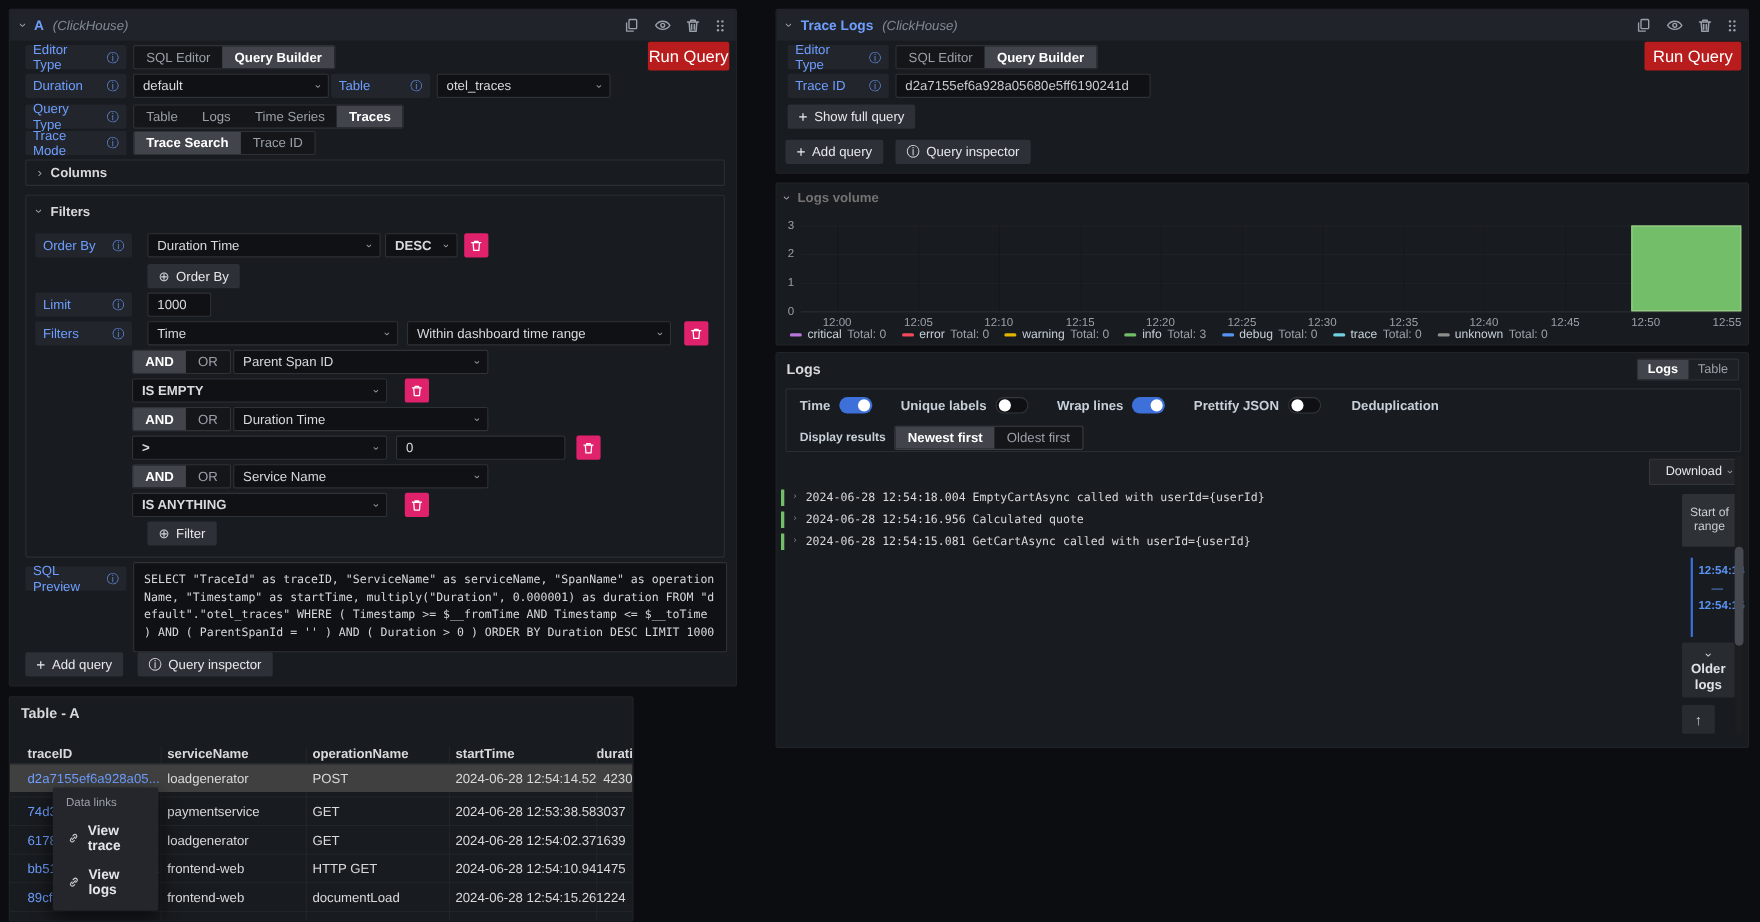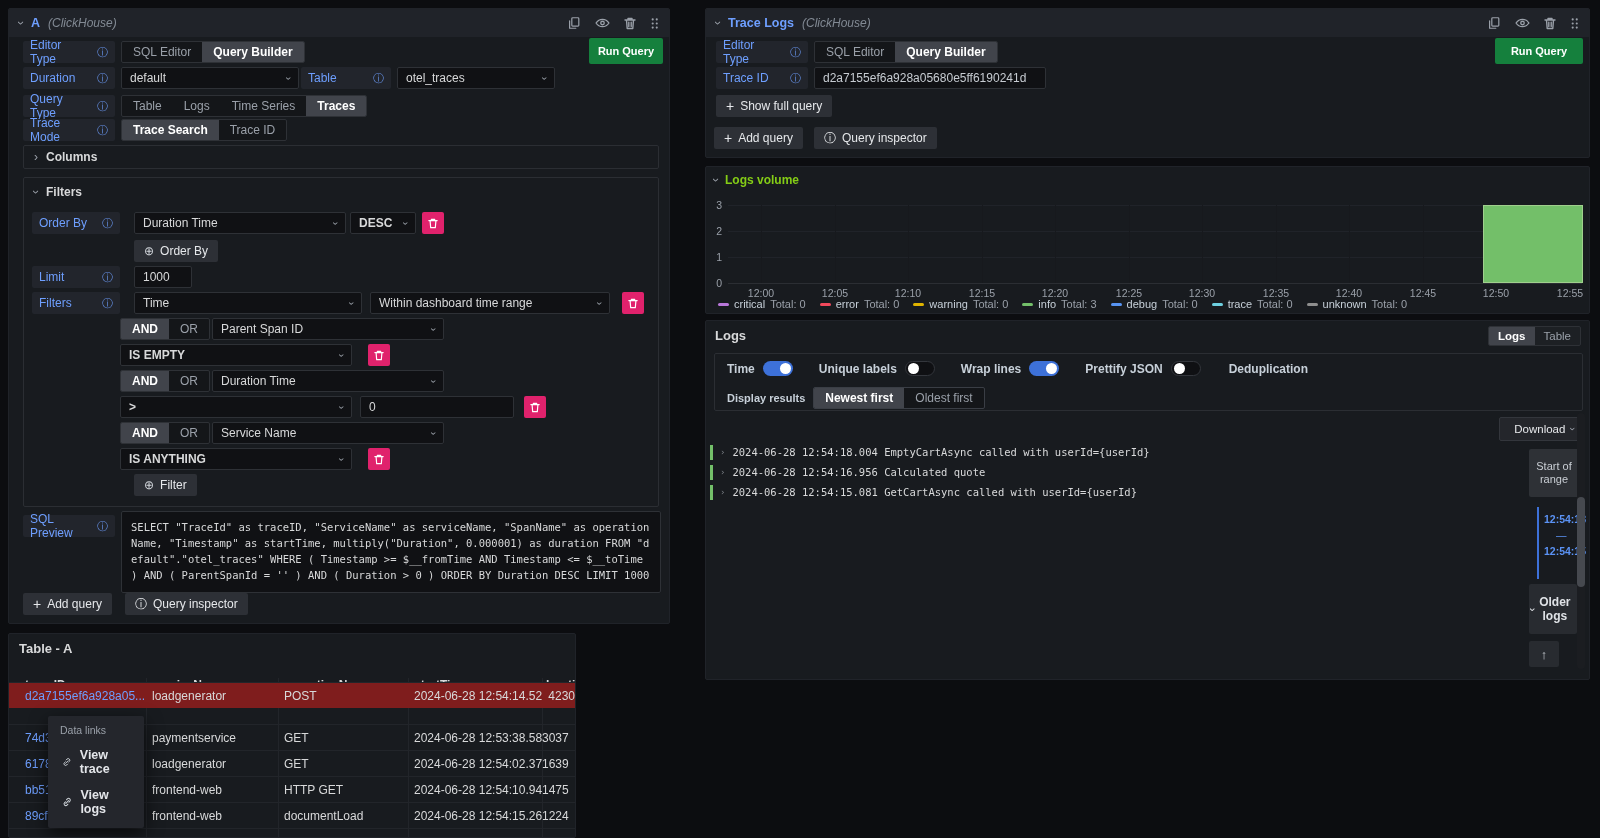--- a/index.html
+++ b/index.html
@@ -16,21 +16,21 @@
 .chevr{display:inline-block;color:#9aa0a9;font-size:12px;line-height:1}
 .chip{position:absolute;height:22px;background:#22252c;color:#6e9fff;display:flex;align-items:center;justify-content:space-between;padding:0 7px;border-radius:2px;font-size:12px}
 .chip .inf{font-size:11px;opacity:.85;margin-left:8px}
 .sel{position:absolute;height:22px;background:#101114;border:1px solid #2e3136;border-radius:2px;display:flex;align-items:center;justify-content:space-between;padding:0 8px;color:#d8d9da;font-size:12px}
 .sel .car{color:#9aa0a9;font-size:10px;margin-left:8px;transform:rotate(90deg)}
 .inp{position:absolute;height:22px;background:#101114;border:1px solid #2e3136;border-radius:2px;color:#d8d9da;font-size:12px;padding:0 8px;font-family:"Liberation Sans",sans-serif}
 .seg{position:absolute;height:22px;display:flex;background:#141619;border:1px solid #2e3136;border-radius:2px;overflow:hidden}
 .seg .opt{display:flex;align-items:center;padding:0 11px;color:#9aa0a9;font-size:12px;white-space:nowrap}
 .seg .opt.on{background:#41444b;color:#fff;font-weight:bold}
 .btn2{position:absolute;height:22px;background:#2d3036;border-radius:2px;display:flex;align-items:center;justify-content:center;gap:6px;color:#e6e8eb;font-size:12px;font-weight:500;padding:0 10px}
-.btnp{position:absolute;background:#15803d;border-radius:2px;display:flex;align-items:center;justify-content:center;color:#fff;font-weight:bold;font-size:11px}
+.btnp{position:absolute;background:#b91c1c;border-radius:2px;display:flex;align-items:center;justify-content:center;color:#fff;font-weight:normal;font-size:15px}
 .del{position:absolute;width:22px;height:22px;background:#e0226c;border-radius:2px;display:flex;align-items:center;justify-content:center}
 .box{position:absolute;border:1px solid #2b2e33;border-radius:2px}
 .sqlbox{position:absolute;background:#101114;border:1px solid #2e3136;border-radius:2px;font-family:"DejaVu Sans Mono",monospace;font-size:10.5px;line-height:16px;color:#d8d9da;padding:7px 9px;white-space:pre-wrap;word-break:break-all}
 .glabel{color:#c7d0d9;font-size:12px}
 .tog{position:relative;width:30px;height:15px;border-radius:8px}
 .tog.on{background:#3d71d9}
 .tog.off{background:#0f1013;border:1px solid #33363c}
 .tog .knob{position:absolute;top:2px;width:11px;height:11px;border-radius:50%;background:#fff}
 .tog.on .knob{right:2px}
 .tog.off .knob{left:2px;top:1px}
@@ -46,21 +46,21 @@
 .trow{position:absolute;left:0;right:0;height:26px;display:flex;align-items:center;border-top:1px solid #22252a}
 .tc{overflow:hidden;white-space:nowrap;font-size:12px}
 .tlink{color:#6e9fff}
 .vline{position:absolute;width:1px;background:#22252a}
 .menu{position:absolute;background:#24262c;border-radius:2px;box-shadow:0 6px 18px rgba(0,0,0,.65);padding:6px 0;z-index:5}
 .menu .mt{color:#9aa0a9;font-size:10.5px;padding:2px 12px 6px 12px}
 .menu .mi{display:flex;align-items:center;gap:8px;color:#e3e5e9;font-weight:bold;font-size:12.5px;padding:6px 14px}
 .logline{position:absolute;display:flex;align-items:center;height:18px;font-family:"DejaVu Sans Mono",monospace;font-size:10.5px;color:#d8d9da}
 .logline .lvl{width:3px;height:15px;background:#73bf69;margin-right:7px}
 .logline .arr{color:#7b8087;font-size:9px;margin-right:7px}
-.railbtn{position:absolute;background:#282b30;border-radius:2px;display:flex;align-items:center;justify-content:center;color:#dfe2e6}
+.railbtn{position:absolute;background:#282b30;border-radius:2px;display:flex;flex-direction:column;align-items:center;justify-content:center;color:#dfe2e6}
 svg{stroke:#9aa0a9;fill:none;stroke-width:1.4;stroke-linecap:round;stroke-linejoin:round}
 svg.w{stroke:#fff}
 svg.lk{stroke:#c9ced4}
 </style>
 </head>
 <body>
 
 <div class="panel" style="left:8px;top:8px;width:662px;height:616px">
   <div class="qhdr">
     <span class="chev">›</span>
@@ -285,21 +285,21 @@
     <span class="tc thead" style="width:130px;padding-left:6px">operationName</span>
     <span class="tc thead" style="width:134px;padding-left:6px">startTime</span>
     <span class="tc thead" style="flex:1;text-align:right;padding-right:12px">duration</span>
   </div>
 
   <div class="vline" style="left:137px;top:44px;bottom:0"></div>
   <div class="vline" style="left:269px;top:44px;bottom:0"></div>
   <div class="vline" style="left:399px;top:44px;bottom:0"></div>
   <div class="vline" style="left:533px;top:44px;bottom:0"></div>
 
-  <div class="trow" style="top:48px;background:#7f1d1d">
+  <div class="trow" style="top:60px;background:#404040">
     <span class="tc tlink" style="width:137px;padding-left:16px">d2a7155ef6a928a05...</span>
     <span class="tc" style="width:132px;padding-left:6px">loadgenerator</span>
     <span class="tc" style="width:130px;padding-left:6px">POST</span>
     <span class="tc" style="width:134px;padding-left:6px">2024-06-28 12:54:14.520</span>
     <span class="tc" style="flex:1;text-align:right;padding-right:0">4230</span>
   </div>
   <div class="trow" style="top:90px">
     <span class="tc tlink" style="width:137px;padding-left:16px">74d31</span>
     <span class="tc" style="width:132px;padding-left:6px">paymentservice</span>
     <span class="tc" style="width:130px;padding-left:6px">GET</span>
@@ -413,21 +413,21 @@
     </div>
   <div class="btn2" style="left:108px;top:118px">
       <span style="font-size:12px">ⓘ</span>
       <span>Query inspector</span>
     </div>
 </div>
 
 <div class="panel" style="left:705px;top:166px;width:885px;height:148px">
   <div class="abs" style="left:8px;top:6px;display:flex;align-items:center;gap:7px">
     <span class="chev">›</span>
-    <span style="font-weight:bold;font-size:12px;color:#84cc16">Logs volume</span>
+    <span style="font-weight:bold;font-size:12px;color:#737373">Logs volume</span>
   </div>
 
   <div class="abs" style="left:0;top:0;right:0;bottom:0">
     <div class="gridh" style="left:22px;width:854px;top:38px"></div>
     <div class="gridh" style="left:22px;width:854px;top:64px"></div>
     <div class="gridh" style="left:22px;width:854px;top:90px"></div>
     <div class="gridh" style="left:22px;width:854px;top:116px;background:#2b2e33"></div>
     <div class="gridv" style="top:38px;height:78px;left:55px"></div>
     <div class="gridv" style="top:38px;height:78px;left:129px"></div>
     <div class="gridv" style="top:38px;height:78px;left:202px"></div>

